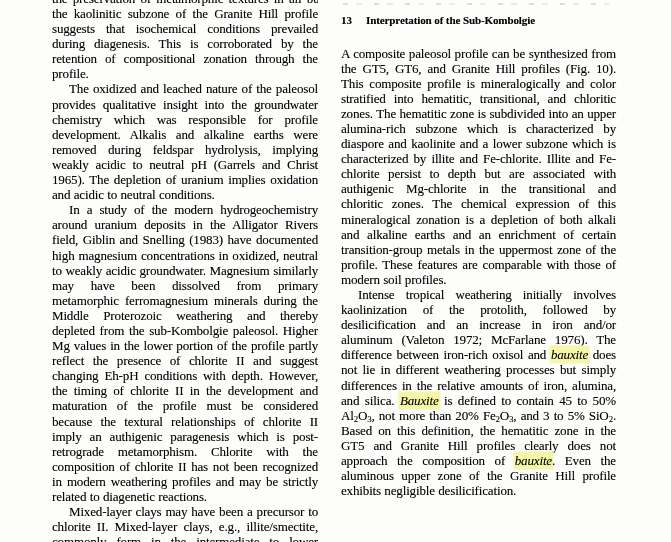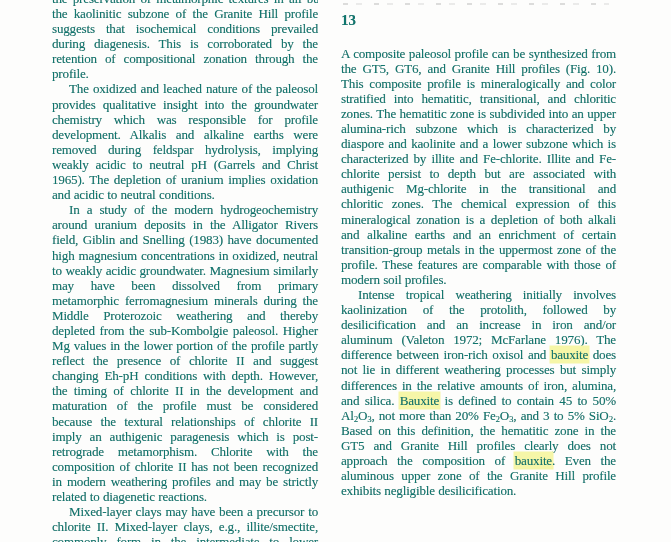--- a/index.html
+++ b/index.html
@@ -3,21 +3,21 @@
 <meta charset="utf-8">
 <style>
   html, body { margin: 0; padding: 0; }
   .page {
     position: relative;
     width: 671px;
     height: 542px;
     background: #fdfdfc;
     overflow: hidden;
     font-family: "Liberation Serif", "DejaVu Serif", serif;
-    color: #0f766e;
+    color: #000000;
   }
   .col {
     position: absolute;
     top: 0;
   }
   .col-left  { left: 52px;  width: 266px; }
   .col-right { left: 341px; width: 275px; }
 
   .para {
     margin: 0;
@@ -61,30 +61,31 @@
       rgba(0,0,0,0)      5px, rgba(0,0,0,0)      13px,
       rgba(70,70,70,0.10) 13px, rgba(70,70,70,0.10) 19px,
       rgba(0,0,0,0)      19px, rgba(0,0,0,0)      31px
     );
   }
 
   .heading {
     margin: 11px 0 15px 0;
     display: grid;
     grid-template-columns: 25px 1fr;
-    font-size: 15px;
+    font-size: 11px;
     font-weight: bold;
     line-height: 19.5px;
     letter-spacing: -0.1px;
     text-shadow: 0.2px 0.2px 0.35px rgba(40,40,40,0.4);
   }
 
   .hl {
     background: #f6f6a8;
     box-shadow: 0 0 0 1.5px #f6f6a8;
+    font-style: italic;
   }
 
   sub {
     font-size: 0.68em;
     line-height: 0;
     position: relative;
     vertical-align: baseline;
     top: 0.28em;
   }
 </style>
@@ -103,21 +104,21 @@
         <p class="para indent"><span>In a study of the modern hydrogeochemistry around uranium deposits in the Alligator Rivers field, Giblin and Snelling (1983) have documented high magnesium concentrations in oxidized, neutral to weakly acidic groundwater. Magnesium similarly may have been dissolved from primary metamorphic ferromagnesium minerals during the Middle Proterozoic weathering and thereby depleted from the sub-Kombolgie paleosol. Higher Mg values in the lower portion of the profile partly reflect the presence of chlorite II and suggest changing Eh-pH conditions with depth. However, the timing of chlorite II in the development and maturation of the profile must be considered because the textural relationships of chlorite II imply an authigenic paragenesis which is post-retrograde metamorphism. Chlorite with the composition of chlorite II has not been recognized in modern weathering profiles and may be strictly related to diagenetic reactions.</span></p>
         <p class="para indent"><span>Mixed-layer clays may have been a precursor to chlorite II. Mixed-layer clays, e.g., illite/smectite, commonly form in the intermediate to lower sections</span></p>
       </div>
   </div>
 
   <div class="col col-right">
     <div class="smudge"></div>
     <h2 class="heading">
       <span class="hnum">13</span>
       <span class="htext">
-        <br>
+        <span>Interpretation of the Sub-Kombolgie</span><br>
       </span>
     </h2>
     <div>
         <p class="para"><span>A composite paleosol profile can be synthesized from the GT5, GT6, and Granite Hill profiles (Fig. 10). This composite profile is mineralogically and color stratified into hematitic, transitional, and chloritic zones. The hematitic zone is subdivided into an upper alumina-rich subzone which is characterized by diaspore and kaolinite and a lower subzone which is characterized by illite and Fe-chlorite. Illite and Fe-chlorite persist to depth but are associated with authigenic Mg-chlorite in the transitional and chloritic zones. The chemical expression of this mineralogical zonation is a depletion of both alkali and alkaline earths and an enrichment of certain transition-group metals in the uppermost zone of the profile. These features are comparable with those of modern soil profiles.</span></p>
         <p class="para indent"><span>Intense tropical weathering initially involves kaolinization of the protolith, followed by desilicification and an increase in iron and/or aluminum (Valeton 1972; McFarlane 1976). The difference between iron-rich oxisol and </span><span class="hl">bauxite</span><span> does not lie in different weathering processes but simply differences in the relative amounts of iron, alumina, and silica. </span><span class="hl">Bauxite</span><span> is defined to contain 45 to 50% Al</span><sub>2</sub><span>O</span><sub>3</sub><span>, not more than 20% Fe</span><sub>2</sub><span>O</span><sub>3</sub><span>, and 3 to 5% SiO</span><sub>2</sub><span>. Based on this definition, the hematitic zone in the GT5 and Granite Hill profiles clearly does not approach the composition of </span><span class="hl">bauxite</span><span>. Even the aluminous upper zone of the Granite Hill profile exhibits negligible desilicification.</span></p>
       </div>
   </div>
 
 </div>
 

